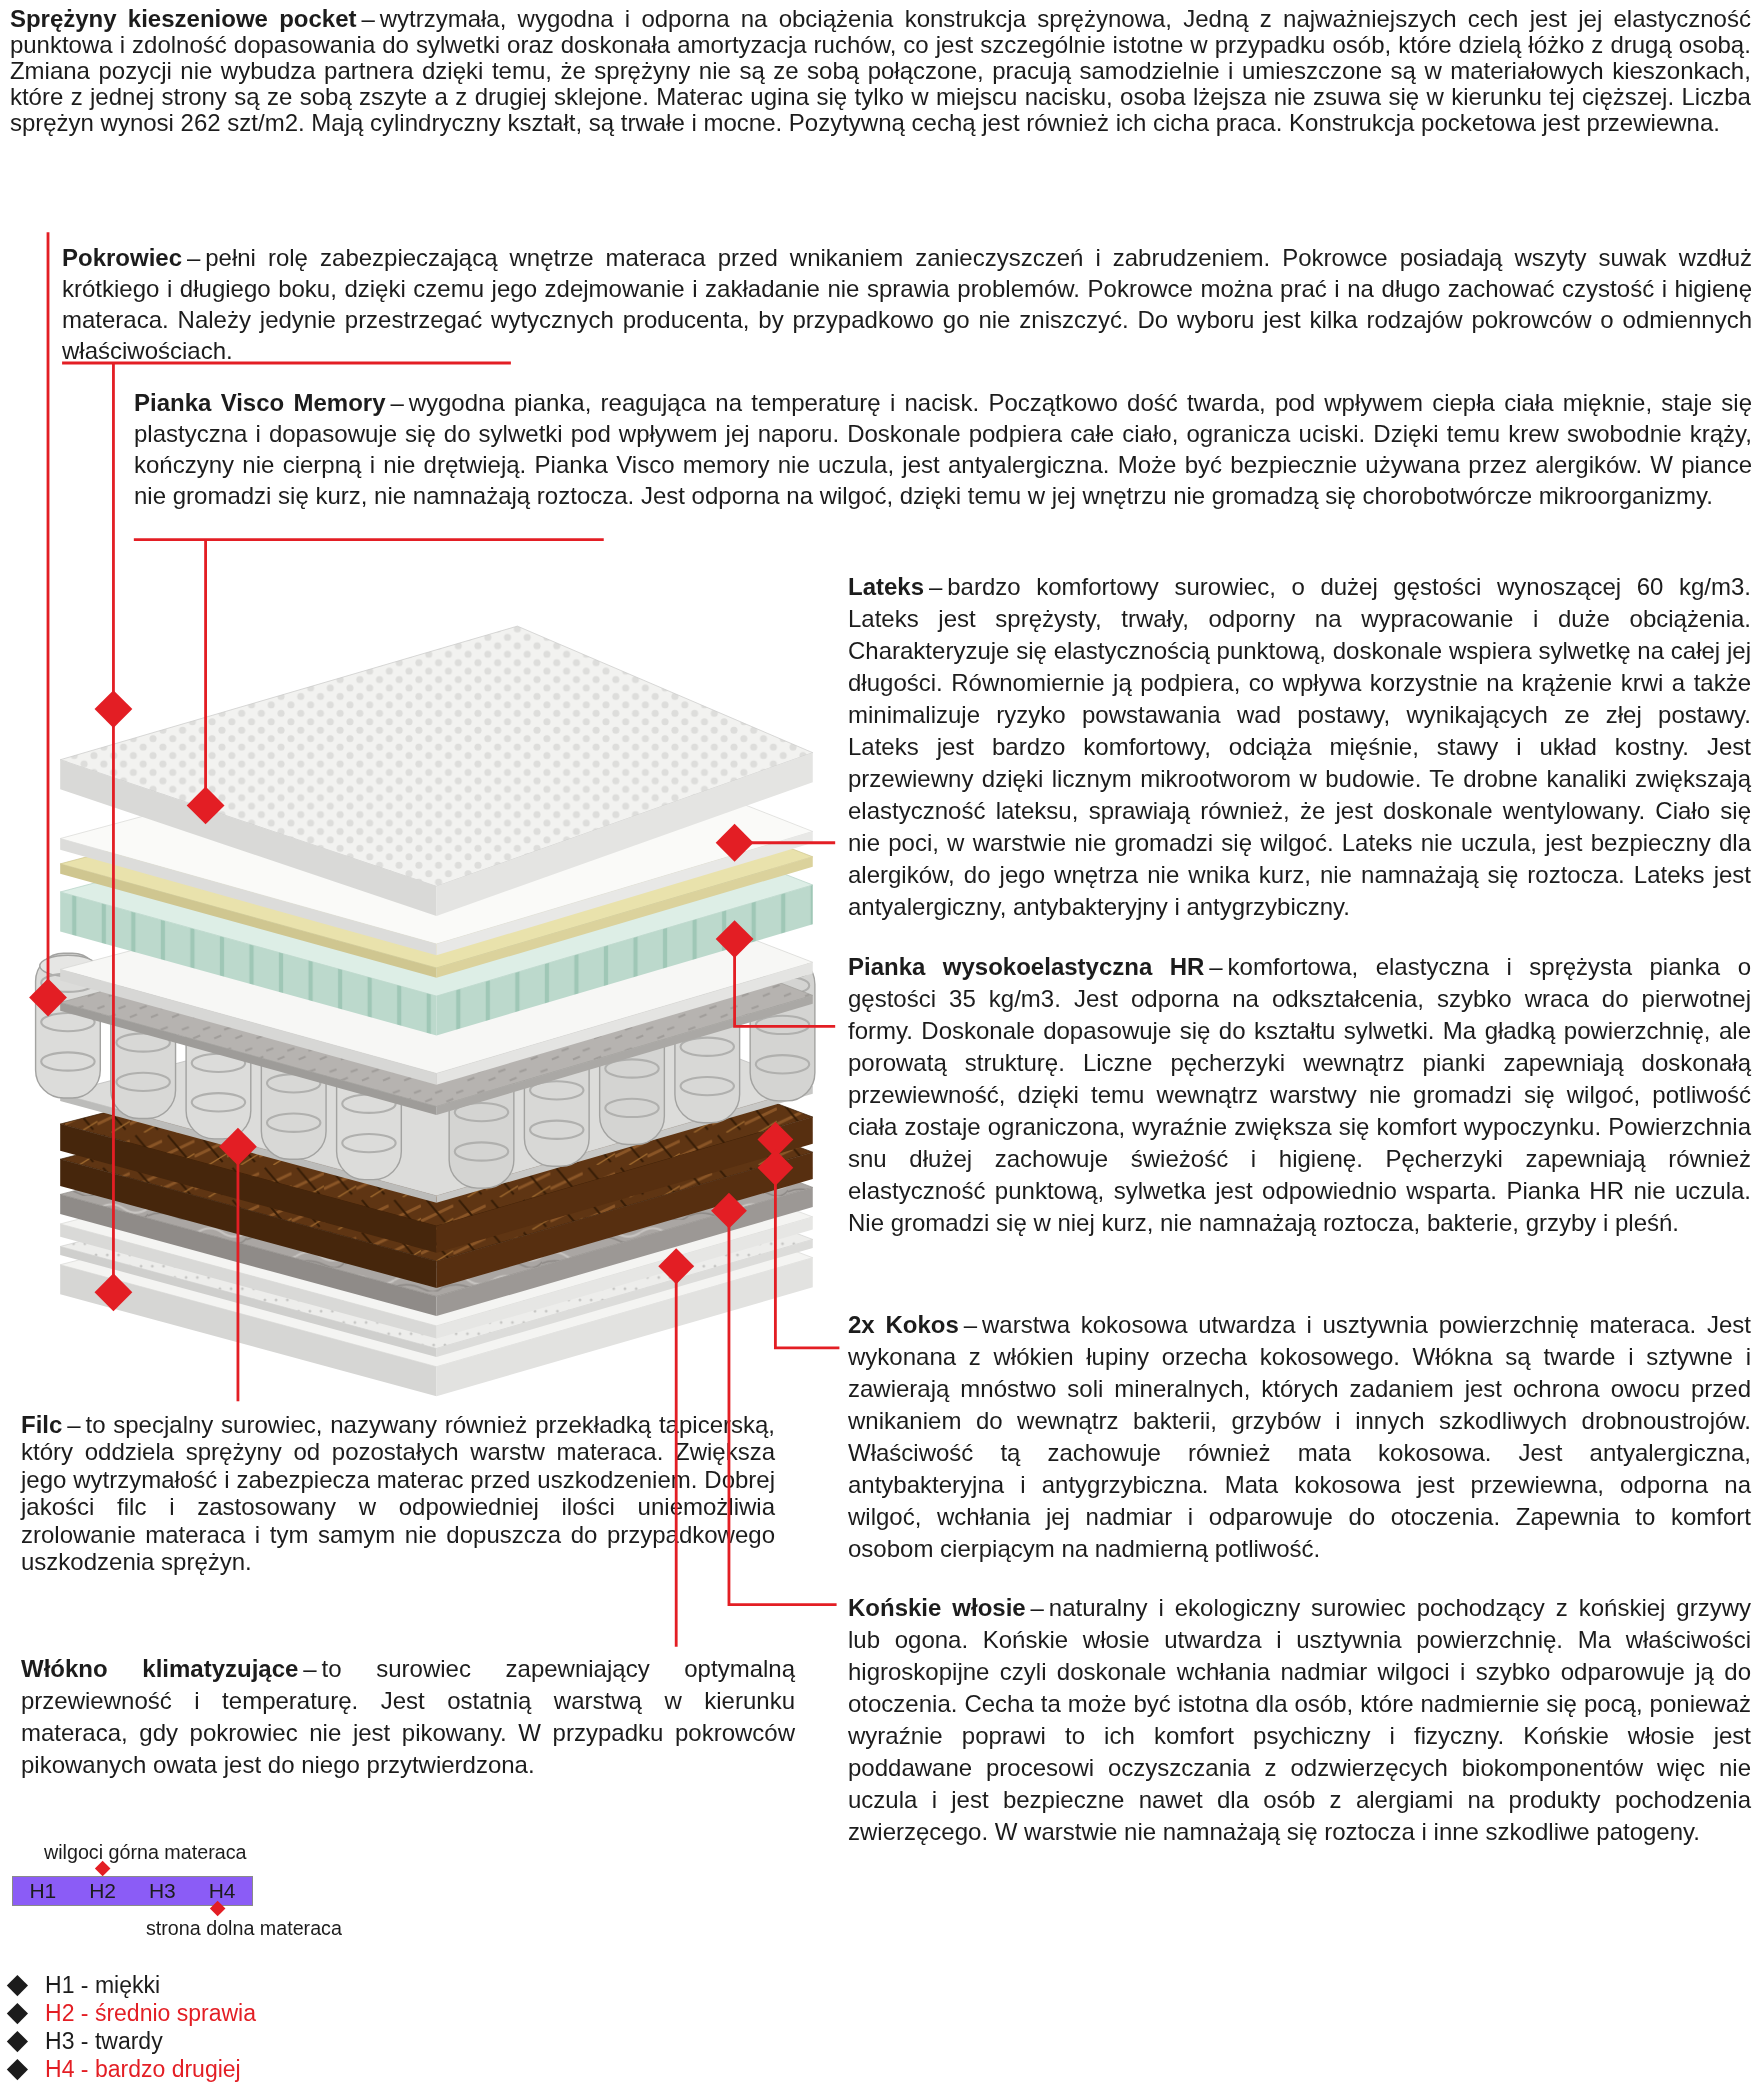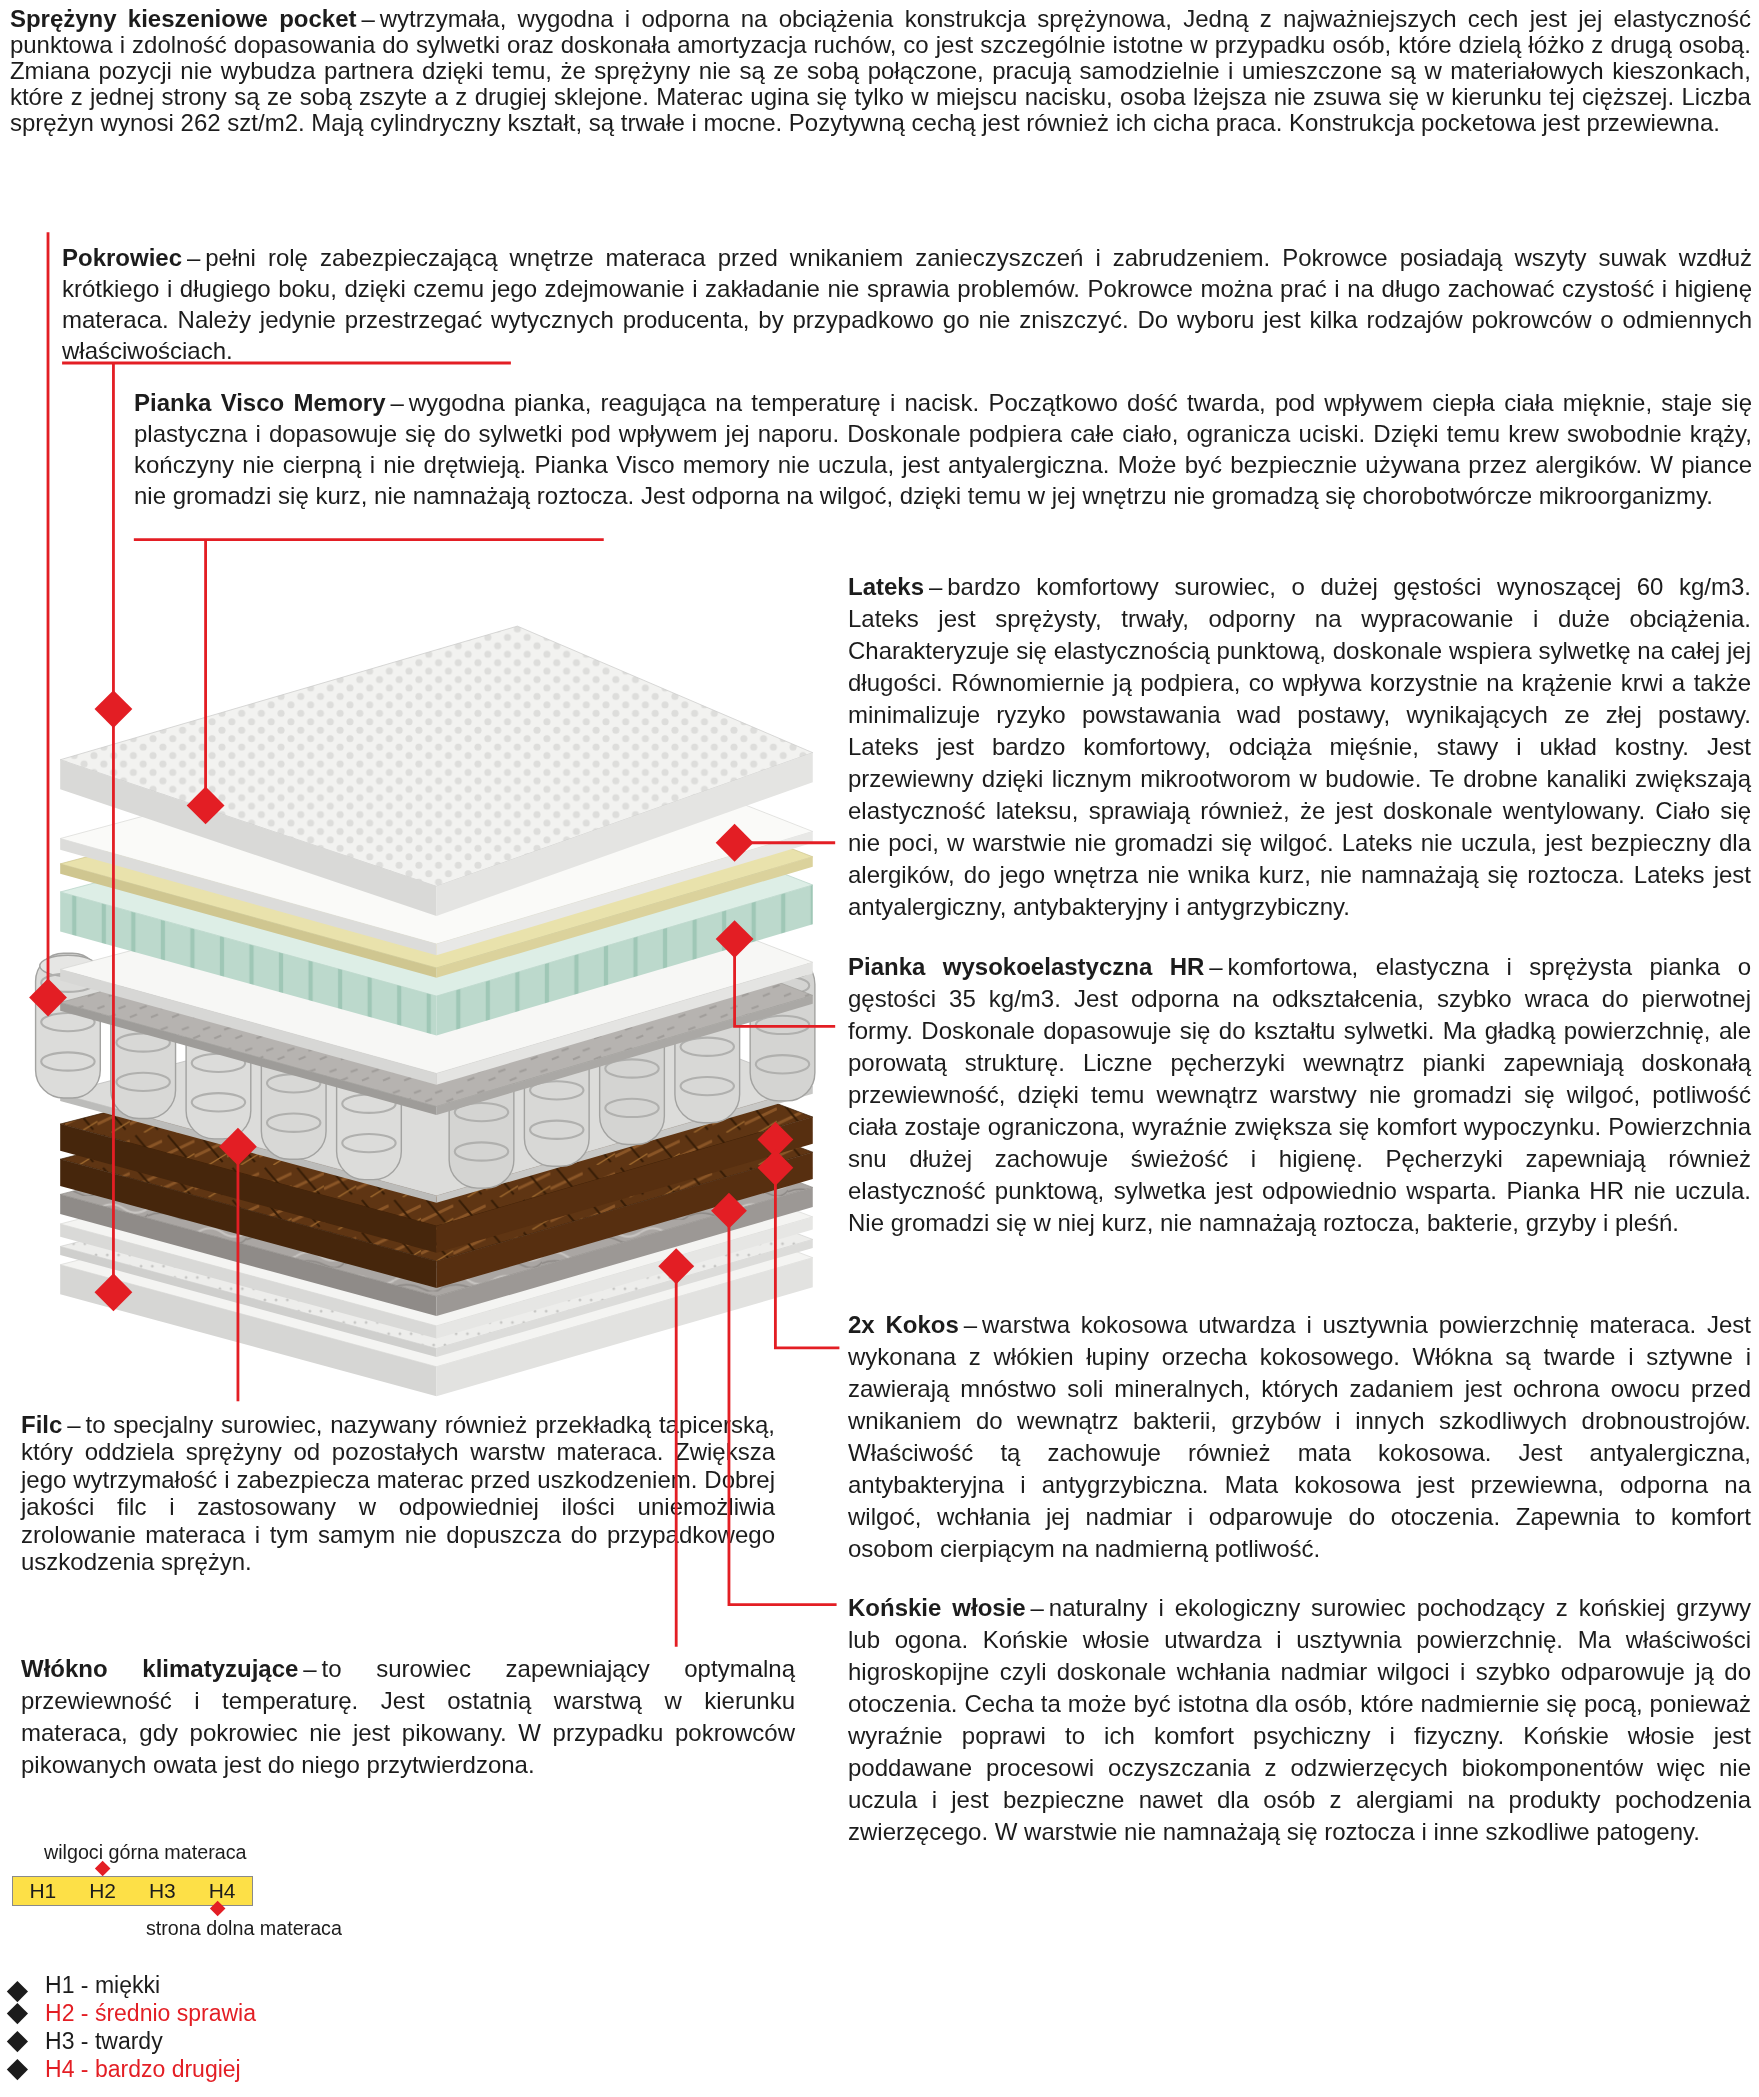--- a/index.html
+++ b/index.html
@@ -10,21 +10,21 @@
   .sec b{font-weight:700;}
   .dash{padding:0 4.9px;}
   svg{position:absolute;pointer-events:none;}
   #illustration{left:0;top:598px;z-index:1;}
   #connectors{left:0;top:0;z-index:3;}
   .cl{stroke:#e31e24;stroke-width:4;fill:none;}
   .cd{fill:#e31e24;}
   
   .small-label{position:absolute;font-size:19.7px;z-index:2;}
   #hardness-table{position:absolute;left:12px;top:1876px;width:239px;height:28px;
-     border:1.4px solid #8a8a8a;display:flex;z-index:2;background:#fde047;}
+     border:1.4px solid #8a8a8a;display:flex;z-index:2;background:#8b5cf6;}
   #hardness-table .cell{flex:1;display:flex;align-items:center;justify-content:center;
      font-size:21px;}
   .rdia{position:absolute;background:#e31e24;width:11.3px;height:11.3px;transform:rotate(45deg);z-index:2;}
   .lrow{position:absolute;left:9.9px;height:27px;display:flex;align-items:center;z-index:2;}
   .ldia{width:14.8px;height:14.8px;background:#1c1c1c;transform:rotate(45deg);flex:0 0 auto;}
   .llab{margin-left:20.4px;font-size:23px;white-space:nowrap;}
 </style>
 </head>
 <body>
 
@@ -257,21 +257,21 @@
 <div id="hardness-table">
   <div class="cell">H1</div>
   <div class="cell">H2</div>
   <div class="cell">H3</div>
   <div class="cell">H4</div>
 </div>
 
 <div class="rdia" style="left:212px;top:1903px;"></div>
 <div class="small-label" style="left:146px;top:1917px;">strona dolna materaca</div>
 
-<div class="lrow" style="top:1972px;align-items:flex-end;">
+<div class="lrow" style="top:1972px;">
   <span class="ldia"></span>
   <span class="llab" style="color: rgb(28, 28, 28);">H1 - miękki</span>
 </div>
 <div class="lrow" style="top:2000px;">
   <span class="ldia"></span>
   <span class="llab" style="color: rgb(227, 30, 36);">H2 - średnio sprawia</span>
 </div>
 <div class="lrow" style="top:2028px;">
   <span class="ldia"></span>
   <span class="llab" style="color: rgb(28, 28, 28);">H3 - twardy</span>

